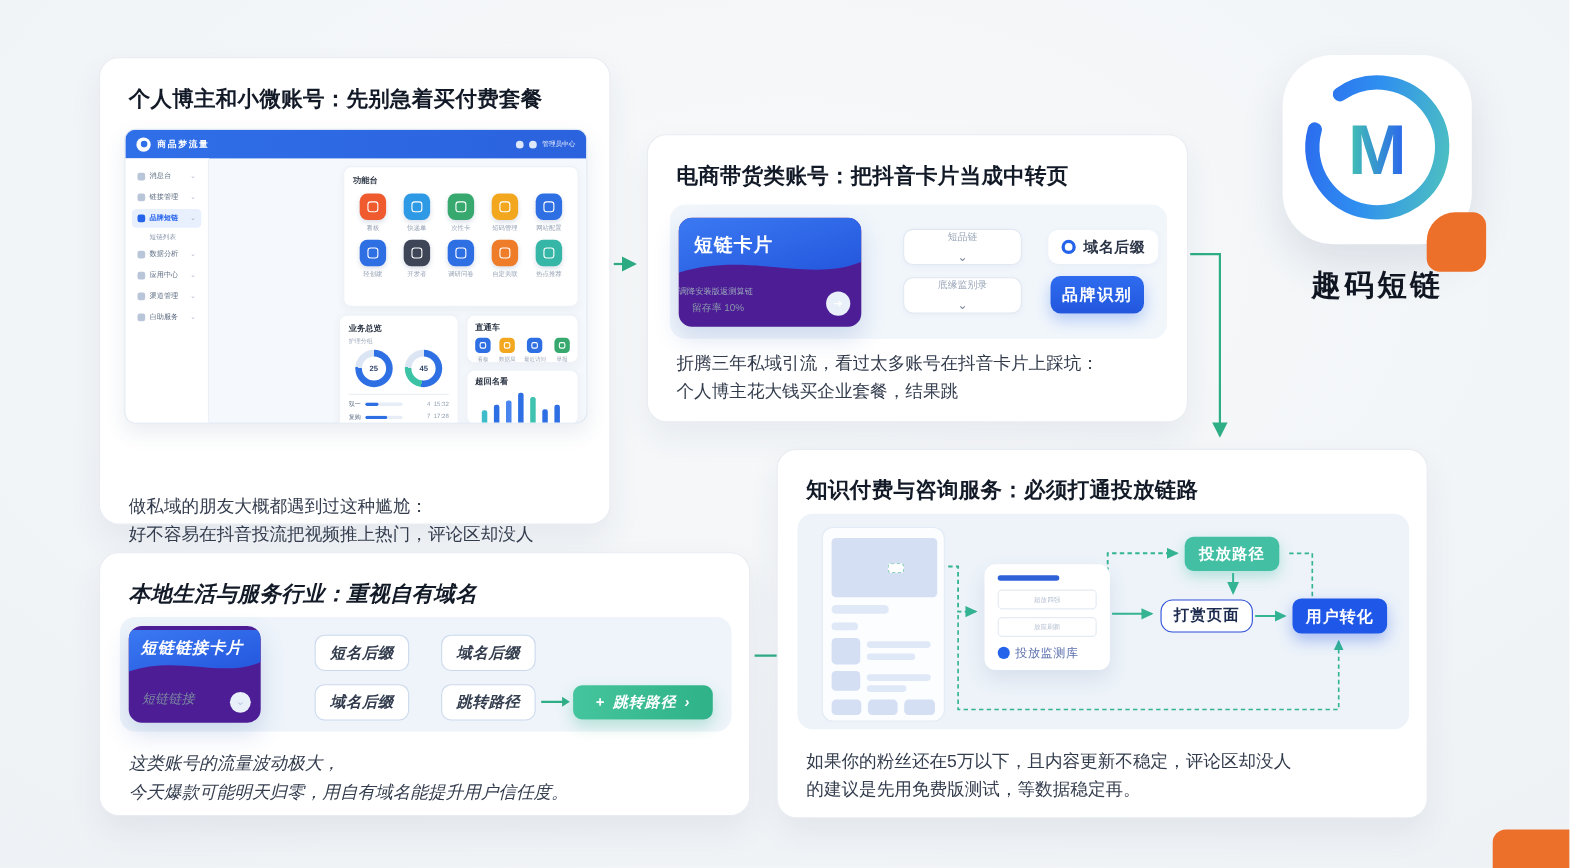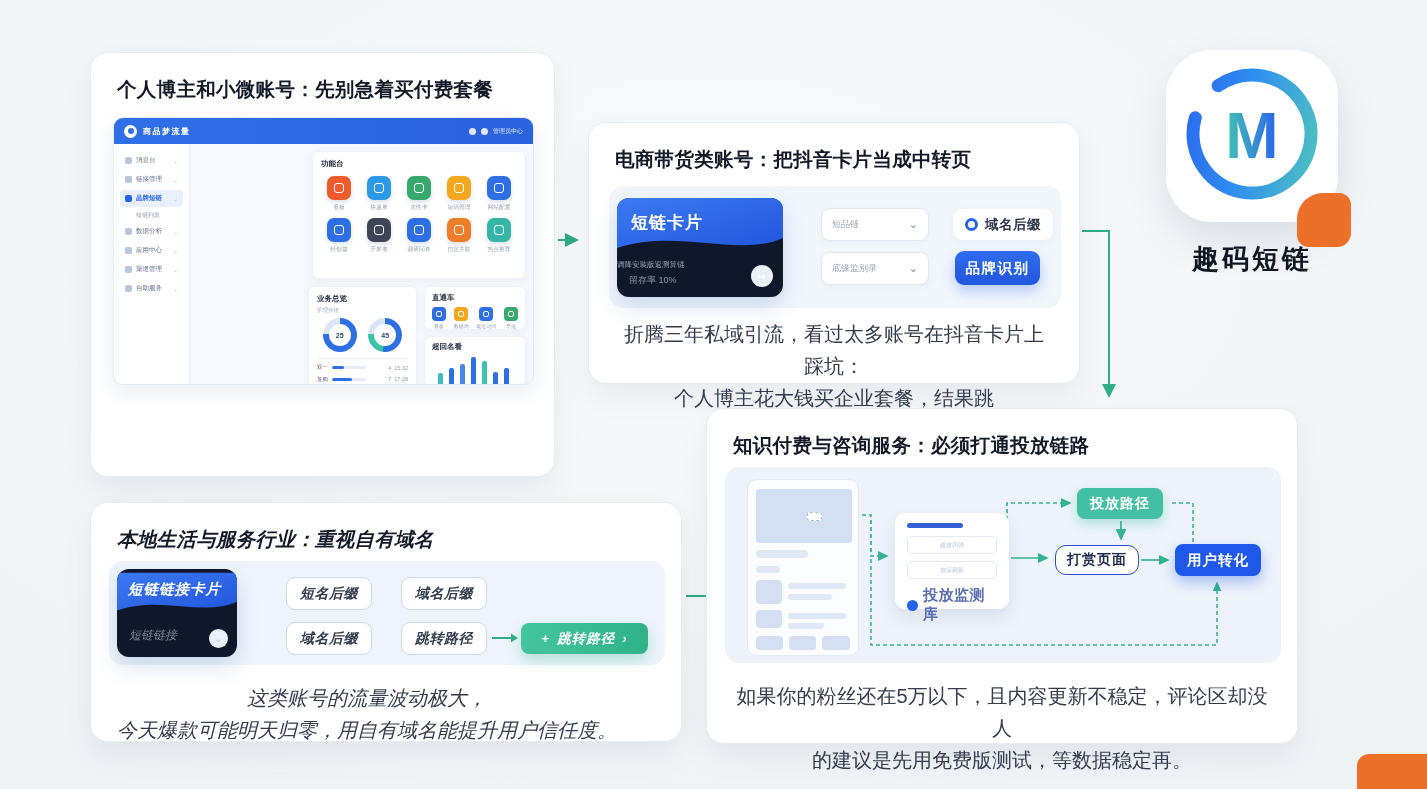--- a/index.html
+++ b/index.html
@@ -5,21 +5,21 @@
   * { box-sizing: border-box; margin: 0; padding: 0; }
   html,body { width:1427px; height:789px; }
   body { font-family:"Liberation Sans","DejaVu Sans",sans-serif; }
   .stage { position:relative; width:1427px; height:789px; overflow:hidden;
            background: radial-gradient(120% 130% at 50% 32%, #f8fafb 0%, #f0f3f6 55%, #e9edf1 100%); }
 
   
   .card { position:absolute; background:#ffffff; border:1px solid #e8ecf1; border-radius:18px;
           box-shadow:0 14px 30px rgba(40,60,95,.07); z-index:2; }
   .card-title { font-size:19.5px; font-weight:700; color:#131a27; padding:23px 26px 0; letter-spacing:.3px; }
-  .card-desc { font-size:20px; color:#333c4d; line-height:1.6; padding:13px 26px 0;text-align:center; }
+  .card-desc { font-size:16px; color:#333c4d; line-height:1.6; padding:13px 26px 0; }
 
   .panel { position:absolute; background:#f1f6fb; border-radius:14px; }
 
   .fz { filter: blur(.35px); }
 
   
   .dash { position:absolute; left:22px; top:64px; width:421px; height:268px; border-radius:10px;
           background:#f5f8fc; border:1px solid #e2eaf3; overflow:hidden;
           box-shadow:0 8px 18px rgba(50,80,130,.10); }
   .dash-top { height:26px; background:linear-gradient(90deg,#2f6fe8,#2b62dd); display:flex; align-items:center;
@@ -70,31 +70,31 @@
   .tools-row { display:flex; justify-content:space-between; margin-top:4px; }
   .tool { display:flex; flex-direction:column; align-items:center; gap:2px; }
   .tool-ic { width:14px; height:14px; border-radius:4px; display:flex; align-items:center; justify-content:center; }
   .tool-ic i { width:6px; height:6px; border:1.2px solid #fff; border-radius:2px; display:block; }
   .tool-lb { font-size:5px; color:#97a3b5; }
   .bars-card { height:50px; padding:5px 7px; }
   .bars-row { display:flex; align-items:flex-end; gap:6px; height:32px; margin-top:3px; padding-left:6px; }
   .bar { width:5px; border-radius:2px 2px 0 0; }
 
   
-  .linkcard { position:absolute; background:#0f172a; border-radius:12px; overflow:hidden;
+  .linkcard { position:absolute; background:#4c1d95; border-radius:12px; overflow:hidden;
               box-shadow:0 10px 22px rgba(45,90,180,.18); }
   .lc-wave { position:absolute; left:0; top:0; width:100%; }
   .lc-title { position:absolute; left:14px; top:13px; color:#fff; font-weight:800; letter-spacing:1px; }
   .lc-sub { position:absolute; color:#9aa7ba; }
   .lc-circle { position:absolute; border-radius:50%; background:#e9f0fa; display:flex; align-items:center;
                justify-content:center; color:#fff; }
 
   
   .select { position:absolute; display:flex; align-items:center; justify-content:space-between; padding:0 10px;
-            background:#fff; border:1px solid #e1e8f1; border-radius:9px; box-shadow:0 2px 6px rgba(70,100,150,.05); }
+            background:#fff; border:1px solid #e1e8f1; border-radius:9px; box-shadow:0 2px 6px rgba(70,100,150,.05);flex-direction:column; }
   .select .sv { font-size:9px; color:#9aa6b8; }
   .select .chev { color:#7e8ca0; font-size:11px; line-height:1; }
   .radio-pill { position:absolute; display:flex; align-items:center; gap:7px; background:#fff; border-radius:9px;
                 padding:0 12px; box-shadow:0 2px 6px rgba(70,100,150,.06); }
   .radio-ic { width:13px; height:13px; border-radius:50%; border:3.5px solid #2563eb; background:#fff; flex:0 0 auto; }
   .radio-lb { font-size:13.5px; font-weight:600; color:#2b3547; letter-spacing:.5px; }
   .btn-brand { position:absolute; background:linear-gradient(180deg,#2f6cf0,#2257dd); color:#fff; border-radius:9px;
                display:flex; align-items:center; justify-content:center; font-size:14.5px; font-weight:800;
                letter-spacing:1.5px; box-shadow:0 6px 14px rgba(37,99,235,.30); }
 
@@ -111,21 +111,21 @@
   .wb { position:absolute; background:#d5dff4; border-radius:4px; }
   .wb.light { background:#dfe8f7; }
   .w-pill { position:absolute; background:#fff; border:1px dashed #8fd2ba; border-radius:3px; }
   .flow-mini { position:absolute; background:#fff; border-radius:10px; box-shadow:0 8px 18px rgba(60,90,150,.12);
                padding:10px 12px; }
   .fm-bar { width:56px; height:5px; border-radius:3px; background:#2f62d8; margin-bottom:8px; }
   .fm-input { width:90px; height:18px; border:1px solid #e3eaf3; border-radius:4px; margin-bottom:7px;
               display:flex; align-items:center; justify-content:center; font-size:6px; color:#b6c1d2; }
   .fm-label { display:flex; align-items:center; gap:5px; margin-top:2px; }
   .fm-dot { width:11px; height:11px; border-radius:50%; background:#2563eb; flex:0 0 auto; }
-  .fm-txt { font-size:15px; font-weight:700; color:#5b6fae; letter-spacing:.5px; }
+  .fm-txt { font-size:11px; font-weight:400; color:#5b6fae; letter-spacing:.5px; }
   .node { position:absolute; display:flex; align-items:center; justify-content:center; font-weight:800;
           letter-spacing:1px; border-radius:8px; }
   .node-green { background:#43bfa3; color:#fff; font-size:14px; box-shadow:0 5px 12px rgba(67,191,163,.35); }
   .node-page { background:#fff; border:1.6px solid #2d4ed8; color:#1d2b4f; font-size:14px; border-radius:11px; }
   .node-convert { background:#1f57e8; color:#fff; font-size:14.5px; box-shadow:0 6px 14px rgba(31,87,232,.35); }
 
   
   .logo-card { position:absolute; left:1166px; top:50px; width:172px; height:172px; background:#fff;
                border-radius:46px; box-shadow:0 18px 40px rgba(50,70,110,.13); z-index:3; }
   .logo-accent { position:absolute; left:1297px; top:193px; width:54px; height:54px; background:#ec6f2a;
@@ -345,20 +345,24 @@
                 <span class="bar" style="background: rgb(47, 111, 228); height: 15px;"></span>
                 <span class="bar" style="background: rgb(47, 111, 228); height: 19px;"></span>
               </div>
             </div>
           </div>
 
         </div>
       </div>
     </div>
 
+    <p class="card-desc" style="position:absolute; left:0; top:382px;">
+      <span>做私域的朋友大概都遇到过这种尴尬：</span><br>
+      <span>好不容易在抖音投流把视频推上热门，评论区却没人</span>
+    </p>
   </section>
 
   <section class="card" style="left:588px; top:122px; width:492px; height:262px;">
     <h2 class="card-title">电商带货类账号：把抖音卡片当成中转页</h2>
 
     <div class="panel" style="left:20px; top:63px; width:452px; height:122px;">
       <div class="linkcard" style="left:8px; top:12px; width:166px; height:99px;">
         <svg class="lc-wave" width="166" height="60" viewBox="0 0 166 60">
           <defs>
               <linearGradient id="lcg1" x1="0" y1="0" x2="1" y2="1">

